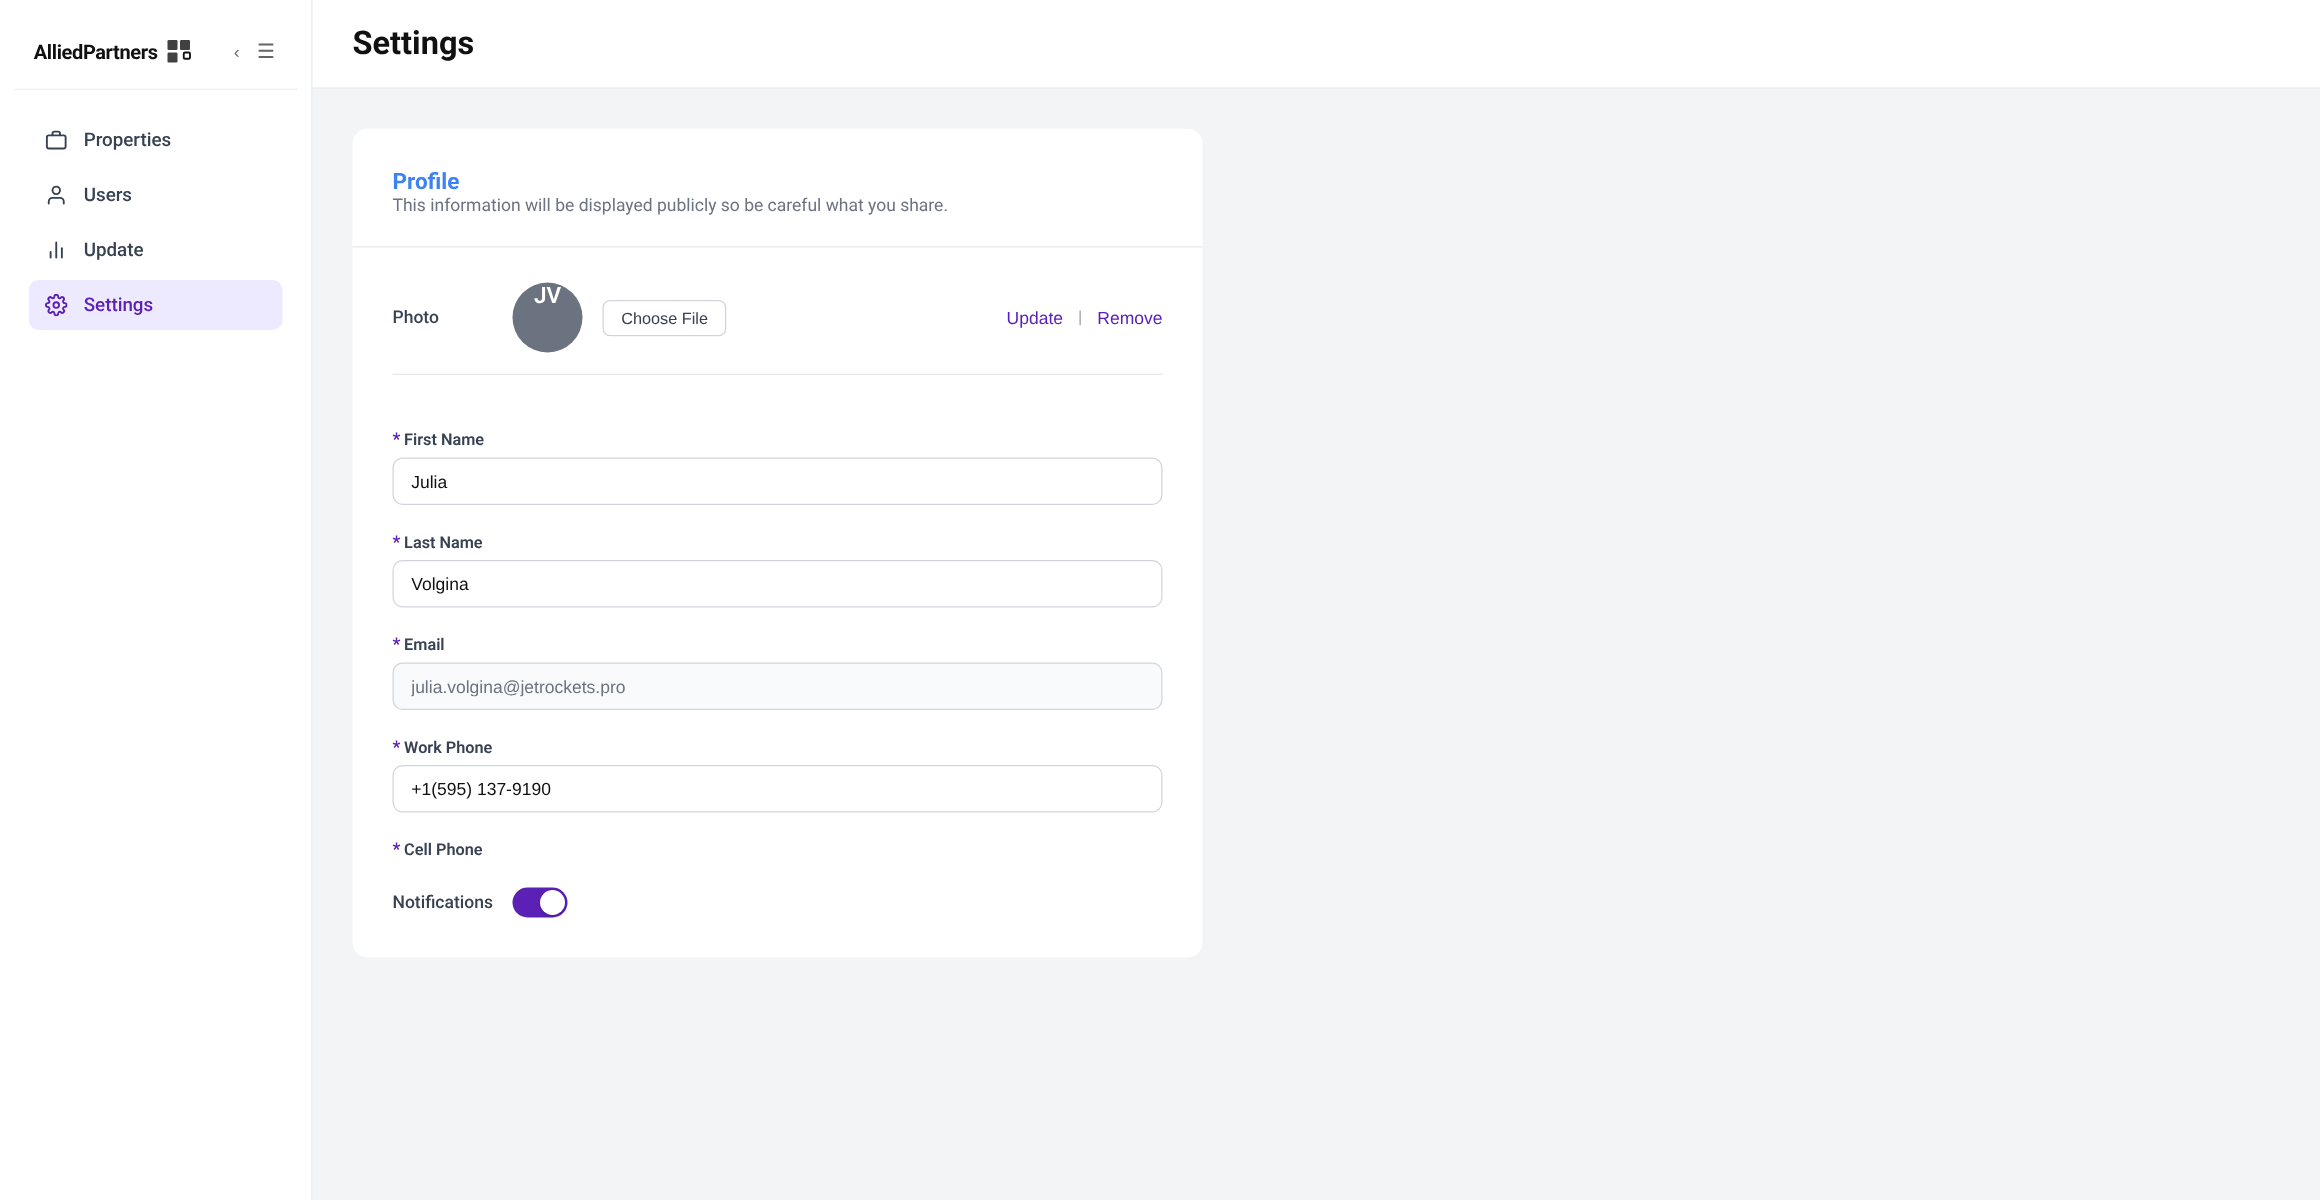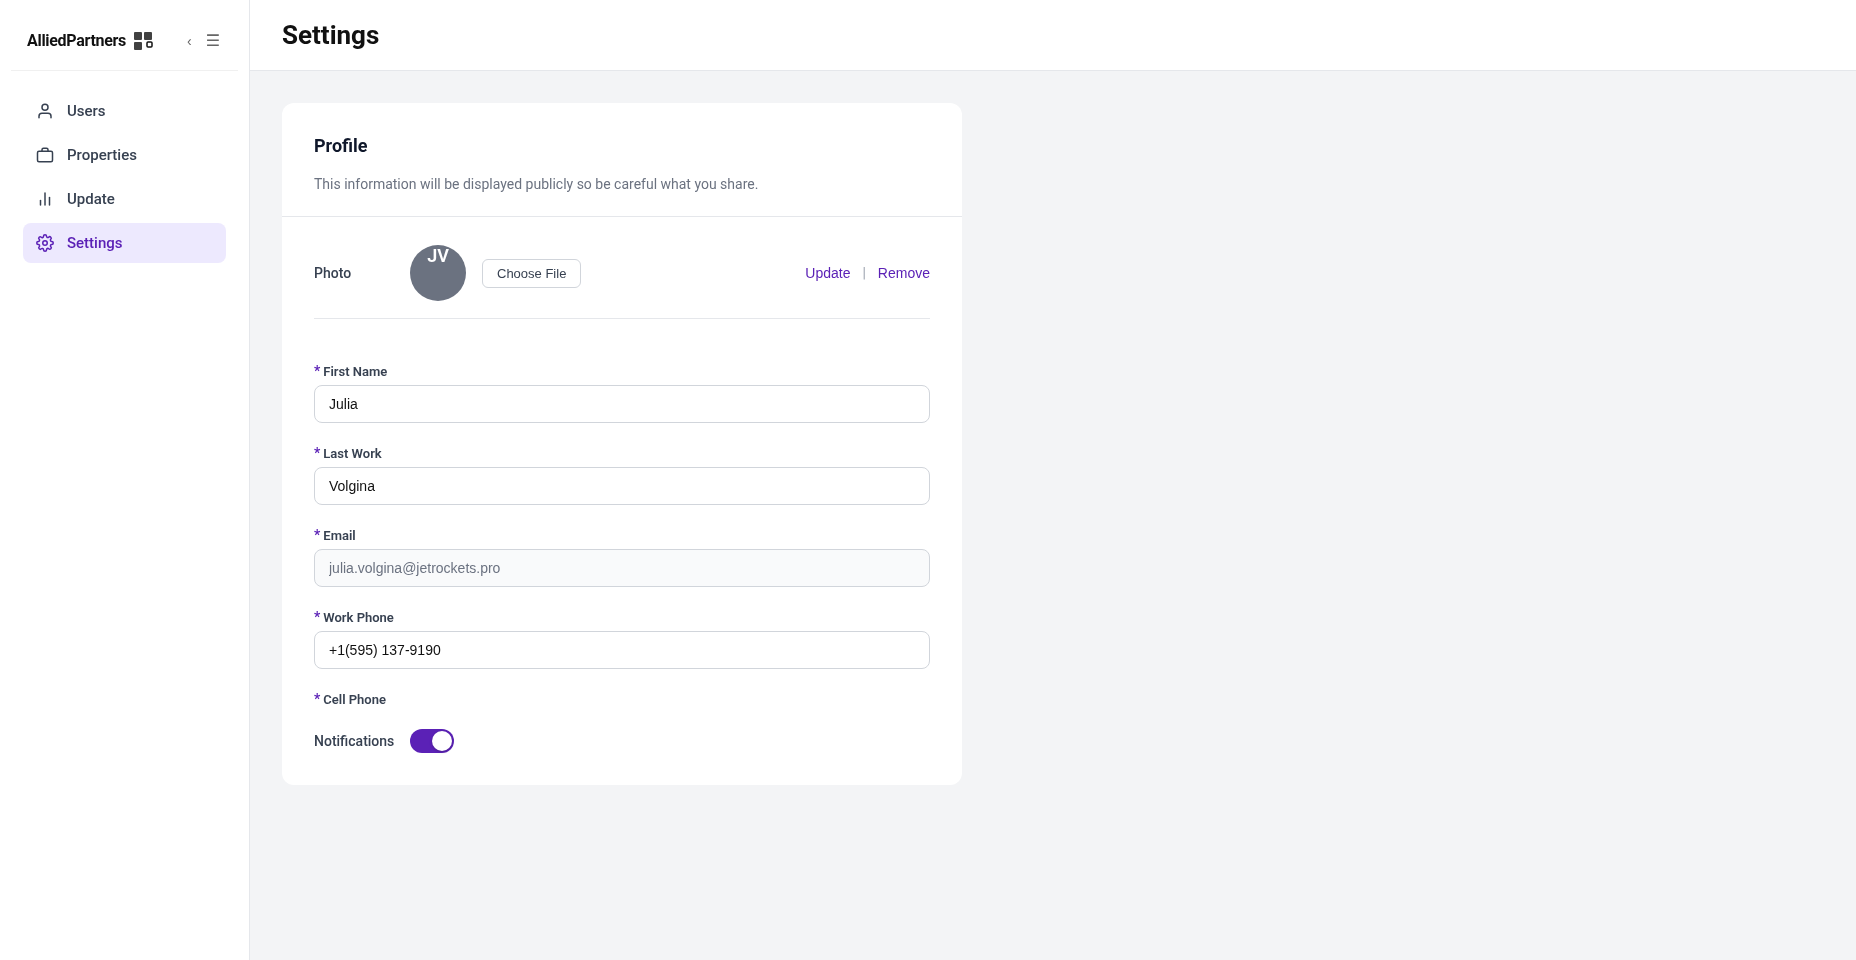--- a/index.html
+++ b/index.html
@@ -125,22 +125,22 @@
     .card {
       background: #fff;
       border-radius: 12px;
       padding: 32px;
       max-width: 680px;
     }
 
     .section-title {
       font-size: 18px;
       font-weight: 700;
-      color: #0f172a;
-      margin-bottom: 20px;
+      color: #3b82f6;
+      margin-bottom: 1px;
     }
     .section-subtitle {
       font-size: 14px;
       color: #6b7280;
       margin-bottom: 24px;
     }
 
     .divider {
       border: none;
       border-top: 1px solid #e5e7eb;
@@ -296,35 +296,35 @@
       <button class="chevron-btn">‹</button>
       <button class="menu-btn">☰</button>
     </div>
   </div>
 
   <nav class="nav-items">
 
     <div class="nav-item">
       <span class="nav-icon">
         <svg width="18" height="18" viewBox="0 0 24 24" fill="none" stroke="currentColor" stroke-width="2" stroke-linecap="round" stroke-linejoin="round">
+          <rect x="2" y="7" width="20" height="14" rx="2"></rect>
+          <path d="M16 7V5a2 2 0 0 0-2-2h-4a2 2 0 0 0-2 2v2"></path>
+        </svg>
+      </span>
+      <span>Properties</span>
+    </div>
+
+    <div class="nav-item">
+      <span class="nav-icon">
+        <svg width="18" height="18" viewBox="0 0 24 24" fill="none" stroke="currentColor" stroke-width="2" stroke-linecap="round" stroke-linejoin="round">
           <path d="M20 21v-2a4 4 0 0 0-4-4H8a4 4 0 0 0-4 4v2"></path>
           <circle cx="12" cy="7" r="4"></circle>
         </svg>
       </span>
       <span>Users</span>
-    </div>
-
-    <div class="nav-item">
-      <span class="nav-icon">
-        <svg width="18" height="18" viewBox="0 0 24 24" fill="none" stroke="currentColor" stroke-width="2" stroke-linecap="round" stroke-linejoin="round">
-          <rect x="2" y="7" width="20" height="14" rx="2"></rect>
-          <path d="M16 7V5a2 2 0 0 0-2-2h-4a2 2 0 0 0-2 2v2"></path>
-        </svg>
-      </span>
-      <span>Properties</span>
     </div>
 
     <div class="nav-item">
       <span class="nav-icon">
         <svg width="18" height="18" viewBox="0 0 24 24" fill="none" stroke="currentColor" stroke-width="2" stroke-linecap="round" stroke-linejoin="round">
           <line x1="18" y1="20" x2="18" y2="10"></line>
           <line x1="12" y1="20" x2="12" y2="4"></line>
           <line x1="6" y1="20" x2="6" y2="14"></line>
         </svg>
       </span>
@@ -372,21 +372,21 @@
         <div class="field-label">
           <span class="required-star">*</span>
           <span>First Name</span>
         </div>
         <input type="text" class="field-input" value="Julia" style="">
       </div>
 
       <div class="form-group">
         <div class="field-label">
           <span class="required-star">*</span>
-          <span>Last Work</span>
+          <span>Last Name</span>
         </div>
         <input type="text" class="field-input" value="Volgina" style="">
       </div>
 
       <div class="form-group">
         <div class="field-label">
           <span class="required-star">*</span>
           <span>Email</span>
         </div>
         <input type="email" class="field-input readonly" value="julia.volgina@jetrockets.pro" readonly="" style="">

